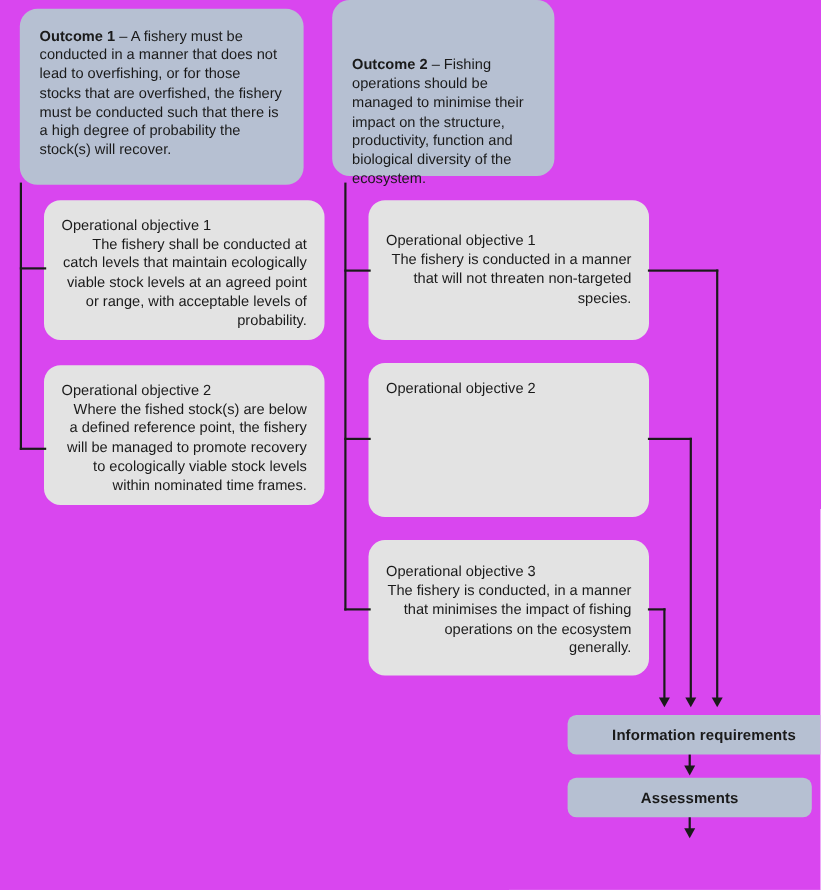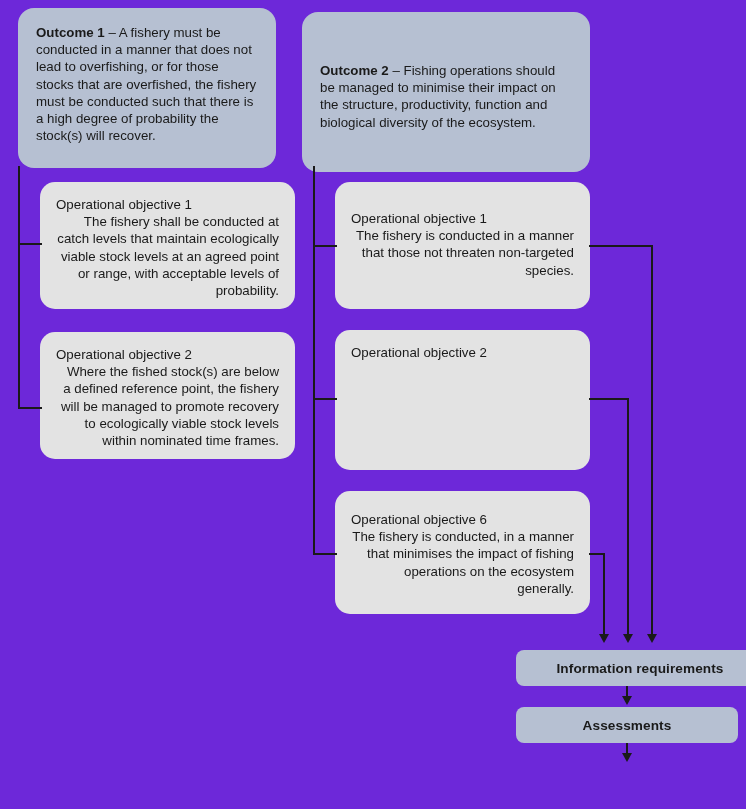--- a/index.html
+++ b/index.html
@@ -9,21 +9,21 @@
     background: #ffffff;
   }
   body {
     font-family: "Liberation Sans", sans-serif;
     -webkit-font-smoothing: antialiased;
   }
   #canvas {
     position: relative;
     width: 746px;
     height: 809px;
-    background: #6d28d9;
+    background: #d946ef;
     overflow: hidden;
   }
 
   
   .node {
     position: absolute;
     box-sizing: border-box;
     border-radius: 14px;
     color: #1a1a1a;
   }
@@ -85,46 +85,46 @@
 </style>
 </head>
 <body>
 
 <div id="canvas">
 
   <div class="node outcome" style="left:18px; top:8px; width:258px; height:160px;">
     <span class="lead">Outcome 1</span><span class="inline-body"> – </span><span class="inline-body">A fishery must be conducted in a manner that does not lead to overfishing, or for those stocks that are overfished, the fishery must be conducted such that there is a high degree of probability the stock(s) will recover.</span>
   </div>
 
-  <div class="node outcome" style="left:302px; top:12px; width:288px; height:160px;">
+  <div class="node outcome" style="left:302px; top:0; width:202px; height:160px;">
     <span style="display:block;height:34px;"></span>
     <span class="lead">Outcome 2</span><span class="inline-body"> – </span><span class="inline-body">Fishing operations should be managed to minimise their impact on the structure, productivity, function and biological diversity of the ecosystem.</span>
   </div>
 
   <div class="node objective" style="left:40px; top:182px; width:255px; height:127px;">
     <span class="title-line">Operational objective 1</span>
     <span class="body-text">The fishery shall be conducted at catch levels that maintain ecologically viable stock levels at an agreed point or range, with acceptable levels of probability.</span>
   </div>
 
   <div class="node objective" style="left:40px; top:332px; width:255px; height:127px;">
     <span class="title-line">Operational objective 2</span>
     <span class="body-text">Where the fished stock(s) are below a defined reference point, the fishery will be managed to promote recovery to ecologically viable stock levels within nominated time frames.</span>
   </div>
 
   <div class="node objective" style="left:335px; top:182px; width:255px; height:127px; padding-top:28px;">
     <span class="title-line">Operational objective 1</span>
-    <span class="body-text">The fishery is conducted in a manner that those not threaten non-targeted species.</span>
+    <span class="body-text">The fishery is conducted in a manner that will not threaten non-targeted species.</span>
   </div>
 
   <div class="node objective" style="left:335px; top:330px; width:255px; height:140px;">
     <span class="title-line">Operational objective 2</span>
   </div>
 
   <div class="node objective" style="left:335px; top:491px; width:255px; height:123px; padding-top:20px;">
-    <span class="title-line">Operational objective 6</span>
+    <span class="title-line">Operational objective 3</span>
     <span class="body-text">The fishery is conducted, in a manner that minimises the impact of fishing operations on the ecosystem generally.</span>
   </div>
 
   <div class="node stage" style="left:516px; top:650px; width:248px; height:36px;">
     <span>Information requirements</span>
   </div>
 
   <div class="node stage" style="left:516px; top:707px; width:222px; height:36px;align-items:center;">
     <span>Assessments</span>
   </div>

